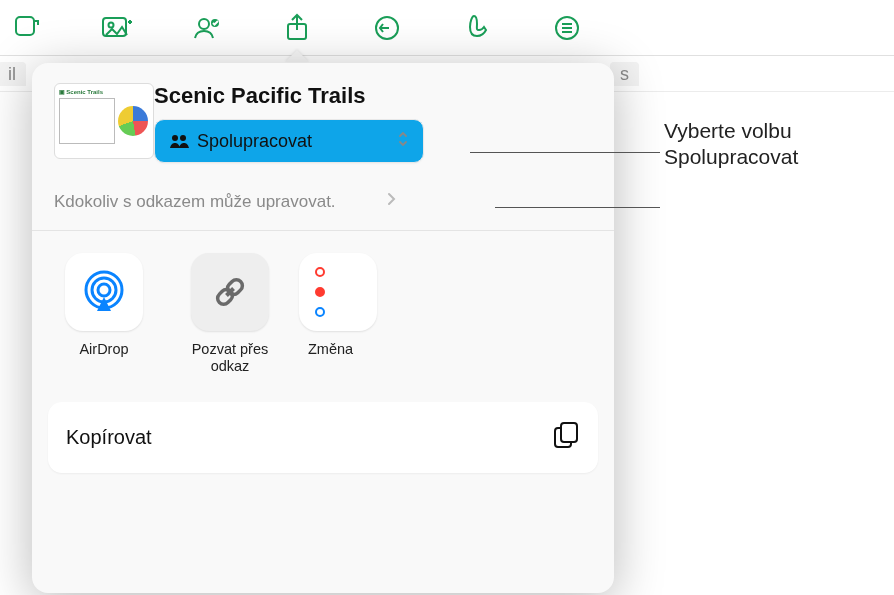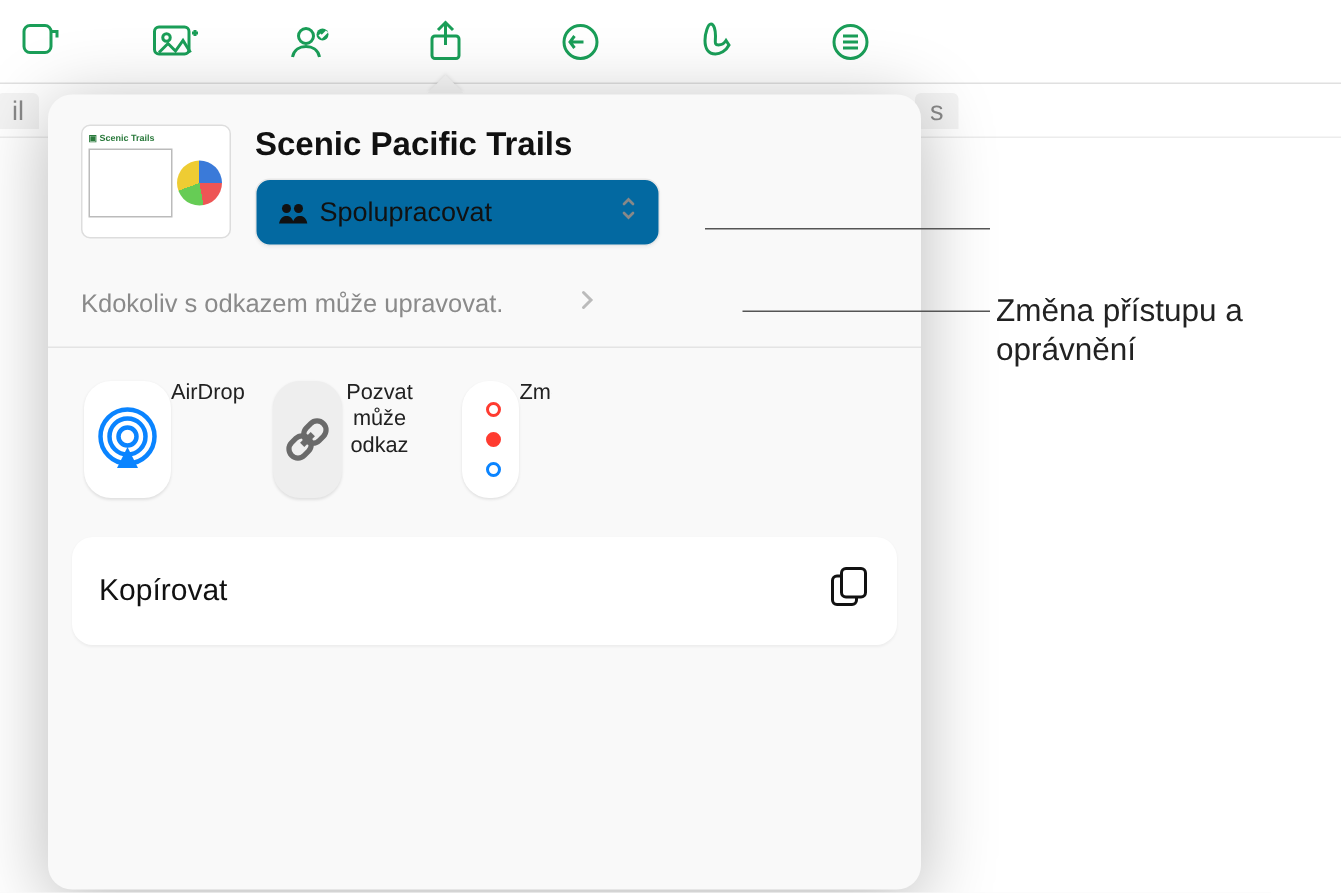--- a/index.html
+++ b/index.html
@@ -55,54 +55,54 @@
     top:63px; left:32px;
     width:582px;
     height:530px;
     background:#f9f9f9;
     border-radius:16px;
     box-shadow: 0 8px 50px rgba(0,0,0,0.28);
     padding:0;
     overflow:hidden;
   }
   .sheet-header{
-    display:flex; padding:20px 20px 10px 22px; gap:16px;
+    display:flex; padding:20px 20px 10px 22px; 
   }
   .thumb{
     width:100px; height:76px; background:#fff; border:1px solid #ddd;
     border-radius:6px; padding:4px; display:flex; gap:3px; flex-direction:column;
   }
   .thumb .trow{display:flex; gap:3px; align-items:center;}
   .thumb .ttitle{font-size:6px; color:#2a7a3c; font-weight:bold;}
   .thumb-table{border:1px solid #bbb; width:56px; height:46px; font-size:4px;}
   .thumb-pie{width:30px;height:30px;border-radius:50%;
     background: conic-gradient(#3a7ad9 0 90deg,#e55 90deg 170deg,#6c5 170deg 250deg,#ec3 250deg 360deg);}
   .sheet-title{
     font-size:22px; font-weight:700; color:#111; margin-bottom:10px;
   }
   .mode-select{
     display:inline-flex; align-items:center; gap:8px;
-    background:#0369a1; border:1px solid #e8e8e8; border-radius:10px;
+    background:#0ea5e9; border:1px solid #e8e8e8; border-radius:10px;
     padding:10px 14px; min-width:270px; justify-content:flex-start;
     box-shadow:0 1px 2px rgba(0,0,0,0.04);
     position:relative;
   }
   .mode-select .sel-label{font-size:18px; color:#111;}
   .mode-select .popup-chev{margin-left:auto; color:#888;}
   .perm-row{
     padding:18px 20px 18px 22px; display:flex; align-items:center;
     font-size:17px; color:#8a8a8a;gap:44px;
   }
   .perm-row .chev{margin-left:6px; color:#bbb;}
   .divider{height:1px;background:#e4e4e4; margin:0 0 4px 0;}
   .apps-row{
     display:flex; gap:30px; padding:18px 8px 6px 24px; overflow:hidden;
   }
   .app{
-    width:96px; display:flex; flex-direction:row; 
+    width:96px; display:flex; flex-direction:column; align-items:center; gap:10px;
   }
   .app .icon{
     width:78px; height:78px; border-radius:18px;
     display:flex; align-items:center; justify-content:center;
     box-shadow: 0 1px 2px rgba(0,0,0,0.1);
   }
   .app .cap{font-size:14.5px; color:#222; text-align:center; line-height:1.2;}
   .airdrop{background:#fff;}
   .airdrop-svg circle{fill:none;stroke:#0a84ff;stroke-width:3;}
   .mail{background:linear-gradient(#5ac8fa,#0a84ff);}
@@ -238,21 +238,21 @@
     <div class="app">
       <div class="icon invite">
         <svg width="46" height="46" viewBox="0 0 46 46">
             <g transform="rotate(-45 23 23)">
               <rect x="8" y="17" width="16" height="12" rx="6" fill="none" stroke="#6a6a6a" stroke-width="3.5"></rect>
               <rect x="22" y="17" width="16" height="12" rx="6" fill="none" stroke="#6a6a6a" stroke-width="3.5"></rect>
               <rect x="18" y="21" width="10" height="4" fill="#6a6a6a"></rect>
             </g>
           </svg>
       </div>
-      <div class="cap">Pozvat může odkaz</div>
+      <div class="cap">Pozvat přes odkaz</div>
     </div>
     <div class="app" style="width:60px">
       <div class="icon more-swatch" style="width:78px;height:78px;justify-content:flex-start;padding-left:16px;">
         <div class="swatch-dots">
           <span style="border-color:#ff3b30"></span>
           <span style="border-color:#ff3b30;background:#ff3b30"></span>
           <span style="border-color:#0a84ff"></span>
         </div>
       </div>
       <div class="cap" style="text-align:left;width:60px;overflow:hidden;white-space:nowrap">Změna</div>
@@ -265,16 +265,16 @@
       <svg width="28" height="30" viewBox="0 0 28 30">
           <rect x="3" y="8" width="16" height="19" rx="3" fill="none" stroke="#111" stroke-width="2"></rect>
           <rect x="9" y="3" width="16" height="19" rx="3" fill="#fff" stroke="#111" stroke-width="2"></rect>
         </svg>
     </span>
   </div>
 </div>
 
 <div class="callouts">
   <div class="lead" style="top:152px; left:470px; width:190px;"></div>
+  <div class="callout-text" style="top:118px; left:664px;">Vyberte volbu Spolupracovat</div>
 
   <div class="lead" style="top:207px; left:495px; width:165px;"></div>
-  <div class="callout-text" style="top:195px; left:664px;">Změna přístupu a oprávnění</div>
 </div>
 
 </body></html>

